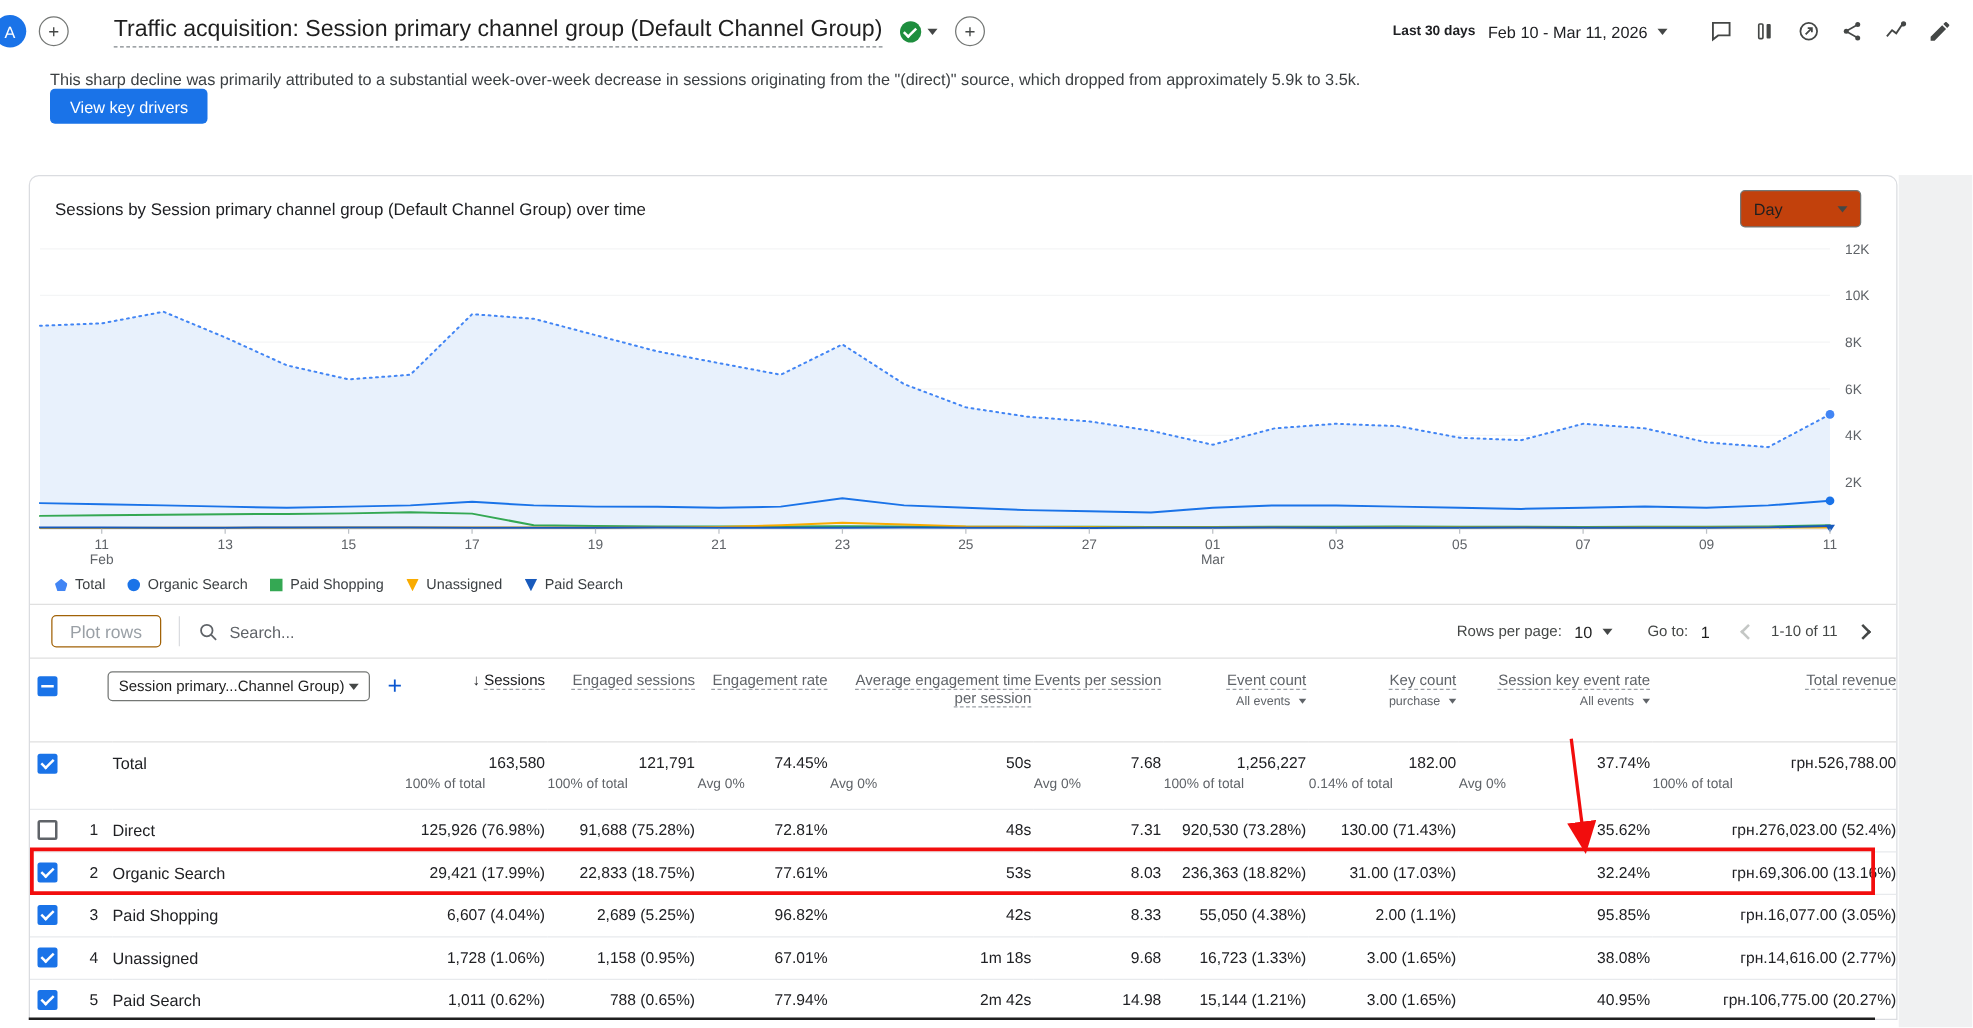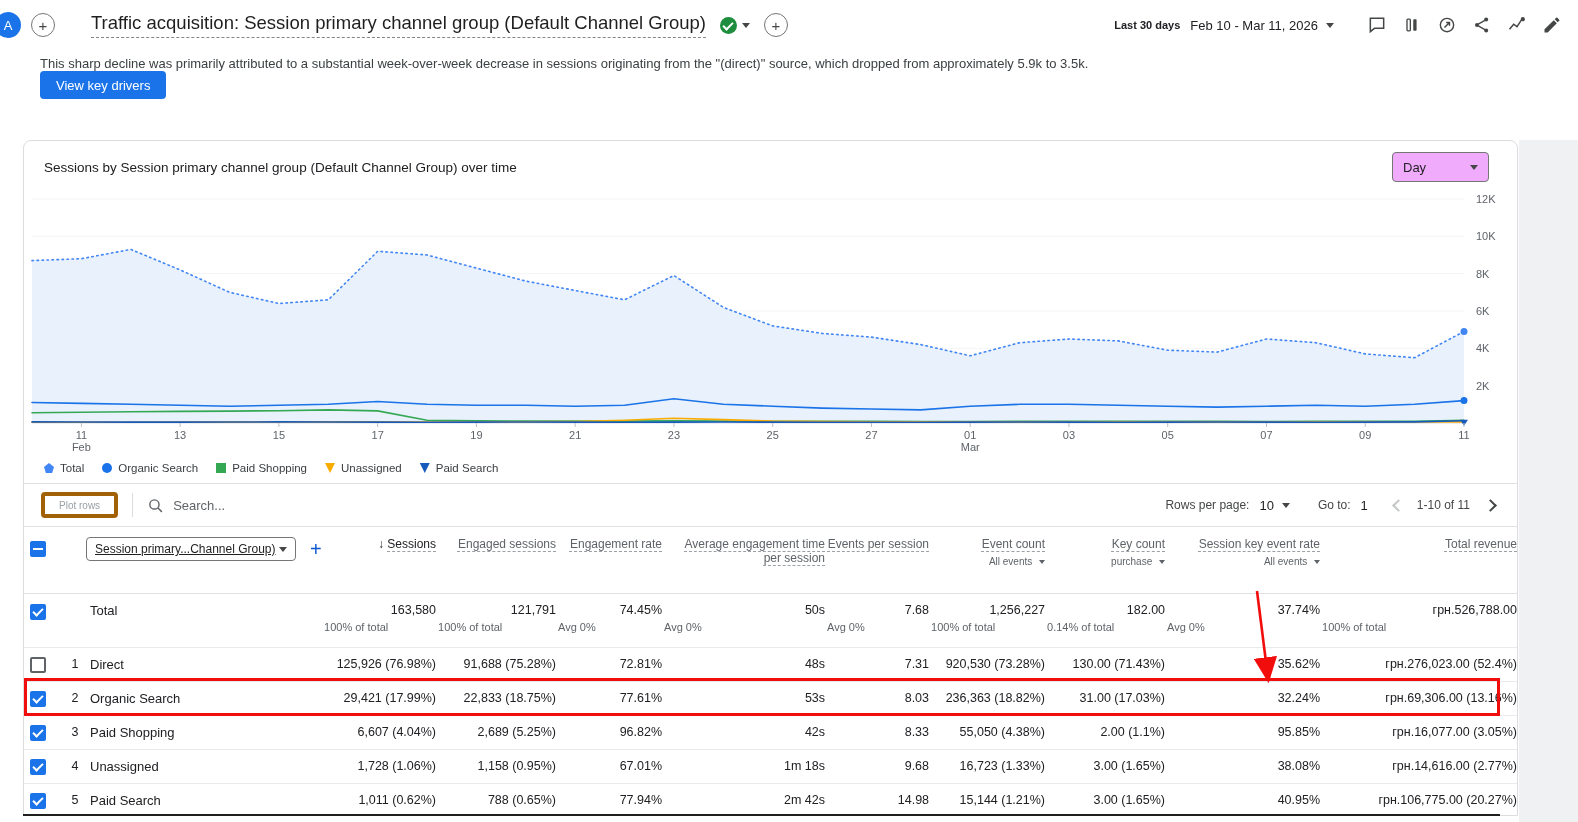--- a/index.html
+++ b/index.html
@@ -33,37 +33,37 @@
   .insight-text { margin:6px 0 0 40px; font-size:13px; color:#3c4043; width:1200px; }
   .key-drivers-btn { margin:0 0 0 40px; background:#1a73e8; color:#fff; border:none; border-radius:4px;
     height:28px; padding:0 16px; font-size:13px; font-family:inherit; cursor:pointer; }
 
   
   .card { position:absolute; left:23px; top:140px; width:1495px; height:676px;
     border:1px solid #dadce0; border-radius:8px 8px 0 0; background:#fff; overflow:hidden; }
   .chart-header { height:52px; display:flex; align-items:center; padding:0 28px 0 20px; }
   .chart-title { font-size:13.5px; color:#202124; }
   .day-select { margin-left:auto; width:97px; height:30px; border:1px solid #747775; border-radius:4px;
-    display:flex; align-items:center; justify-content:space-between; padding:0 10px; font-size:13px; color:#1f1f1f; cursor:pointer; background:#f0abfc;}
+    display:flex; align-items:center; justify-content:space-between; padding:0 10px; font-size:13px; color:#1f1f1f; cursor:pointer; background:#c2410c;}
   .day-select .caret { color:#444746; }
   .chart-svg-wrap { height:260px; }
   .ylab, .xlab { font-size:11px; fill:#5f6368; }
 
   
   .legend { height:30px; display:flex; align-items:center; padding-left:20px; }
   .legend-item { display:flex; align-items:center; margin-right:18px; font-size:11.5px; color:#3c4043; cursor:pointer;}
   .lg-mark { width:10px; height:10px; margin-right:6px; display:inline-block; flex:0 0 auto;}
   .lg-mark.circle { border-radius:50%; }
   .lg-mark.pentagon { clip-path:polygon(50% 0%, 100% 40%, 81% 100%, 19% 100%, 0% 40%); }
   .lg-mark.triangle-down { clip-path:polygon(0 0, 100% 0, 50% 100%); }
 
   
   .table-toolbar { height:44px; border-top:1px solid #e0e0e0; border-bottom:1px solid #e0e0e0;
     display:flex; align-items:center; padding:0 20px 0 17px; }
-  .plot-rows { border:4px solid #a16207; border-radius:4px; color:#9aa0a6; font-size:10px;
+  .plot-rows { border:1px solid #a16207; border-radius:4px; color:#9aa0a6; font-size:14px;
     height:26px; padding:0 14px; display:flex; align-items:center; background:#fff; cursor:default;}
   .vdiv { width:1px; height:24px; background:#dadce0; margin:0 14px; }
   .search-wrap { display:flex; align-items:center; color:#5f6368; }
   .search-wrap svg { width:17px; height:17px; margin-right:9px; }
   .search-input { border:none; outline:none; font-size:13px; font-family:inherit; width:300px; color:#202124; }
   .search-input::placeholder { color:#5f6368; }
   .toolbar-right { margin-left:auto; display:flex; align-items:center; font-size:12px; color:#444746; }
   .rpp-value, .goto-value { font-size:13px; color:#1f1f1f; margin-left:10px; display:flex; align-items:center; cursor:pointer;}
   .rpp-value .caret { margin-left:8px; color:#444746; }
   .goto-label { margin-left:28px; }
@@ -72,21 +72,21 @@
   .chev-right { transform:rotate(225deg); color:#444746; margin-right:2px;}
   .page-range { margin:0 16px 0 14px; font-size:12px; color:#444746; }
 
   
   table.grid { border-collapse:collapse; table-layout:fixed; width:1495px; }
   .grid thead tr { border-bottom:1px solid #e0e0e0; height:66px; }
   .grid thead th { vertical-align:top; padding-top:10px; font-weight:normal; font-size:12px; color:#5f6368; text-align:right; }
   .lead-th { text-align:left !important; }
   .lead-flex { display:flex; align-items:center; padding-left:6px; }
   .dim-select { margin-left:40px; width:210px; height:24px; border:1px solid #747775; border-radius:4px;
-    display:flex; align-items:center; justify-content:space-between; padding:0 8px; font-size:12px; color:#1f1f1f; cursor:pointer;text-decoration:underline;}
+    display:flex; align-items:center; justify-content:space-between; padding:0 8px; font-size:12px; color:#1f1f1f; cursor:pointer;}
   .dim-select .caret { color:#444746; }
   .add-dim { color:#0b57d0; font-size:20px; margin-left:14px; cursor:pointer; line-height:1;}
   .th-label { text-decoration:underline dashed; text-decoration-color:#9aa0a6; text-decoration-thickness:1px; text-underline-offset:3px; cursor:pointer;}
   .th-label.sorted { color:#202124; }
   .sort-arrow { color:#202124; font-size:12px; }
   .col-sub { margin-top:5px; font-size:10px; color:#5f6368; cursor:pointer; }
   .col-sub .caret { border-left-width:3.5px; border-right-width:3.5px; border-top-width:4px; margin-left:4px; color:#5f6368;}
   .metric-th { padding-right:2px; }
 
   .cb { width:16px; height:16px; border-radius:2px; display:inline-block; position:relative; cursor:pointer; vertical-align:middle;}

